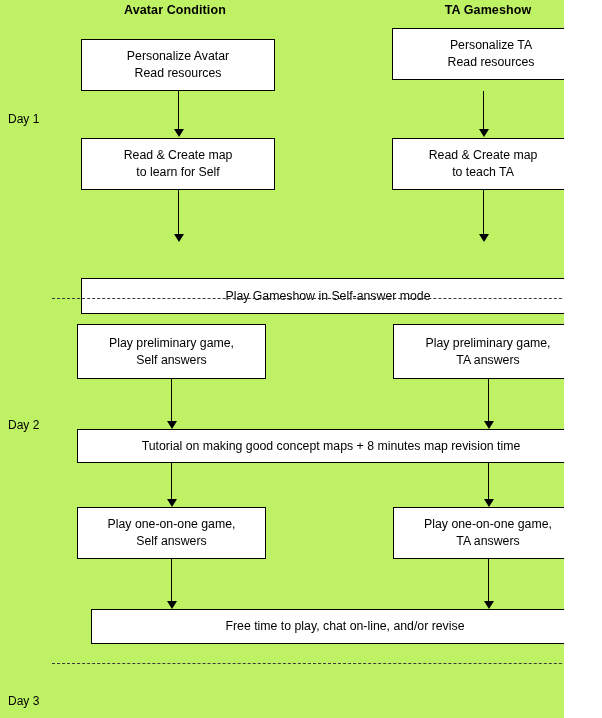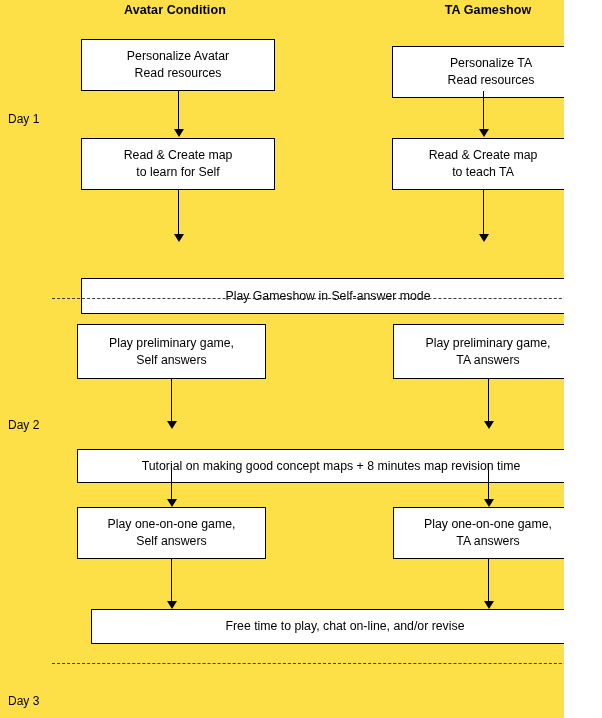--- a/index.html
+++ b/index.html
@@ -4,21 +4,21 @@
 <style>
   html, body {
     margin: 0;
     padding: 0;
     background: #ffffff;
   }
   #page {
     position: relative;
     width: 564px;
     height: 718px;
-    background: #fde047;
+    background: #bef264;
     font-family: "Liberation Sans", sans-serif;
     overflow: hidden;
   }
   .col-header {
     position: absolute;
     font-size: 12.5px;
     font-weight: bold;
     color: #000000;
     text-align: center;
     letter-spacing: 0.1px;
@@ -97,21 +97,21 @@
 
   <div class="day-label" style="left:8px; top:694px;">Day 3</div>
 
   <div class="node" style="left:81px; top:39px; width:194px; height:52px;">
     <span class="txt">
       <span>Personalize Avatar</span>
       <span class="line2">Read resources</span>
     </span>
   </div>
 
-  <div class="node" style="left:392px; top:46px; width:182px; height:52px;padding-left:16px;">
+  <div class="node" style="left:392px; top:28px; width:182px; height:52px;padding-left:16px;">
     <span class="txt">
       <span>Personalize TA</span>
       <span class="line2">Read resources</span>
     </span>
   </div>
 
   <div class="arrow" style="left:178px; top:91px; height:46px;">
     <div class="shaft" style="height:38px;"></div>
     <div class="head" style="top:38px;"></div>
   </div>
@@ -165,21 +165,21 @@
 
   <div class="arrow" style="left:171px; top:379px; height:50px;">
     <div class="shaft" style="height:42px;"></div>
     <div class="head" style="top:42px;"></div>
   </div>
   <div class="arrow" style="left:488px; top:379px; height:50px;">
     <div class="shaft" style="height:42px;"></div>
     <div class="head" style="top:42px;"></div>
   </div>
 
-  <div class="node" style="left:77px; top:429px; width:508px; height:34px;margin-top:20px;">
+  <div class="node" style="left:77px; top:429px; width:508px; height:34px;">
     <span class="txt">Tutorial on making good concept maps + 8 minutes map revision time</span>
   </div>
 
   <div class="arrow" style="left:171px; top:463px; height:44px;">
     <div class="shaft" style="height:36px;"></div>
     <div class="head" style="top:36px;"></div>
   </div>
   <div class="arrow" style="left:488px; top:463px; height:44px;">
     <div class="shaft" style="height:36px;"></div>
     <div class="head" style="top:36px;"></div>

